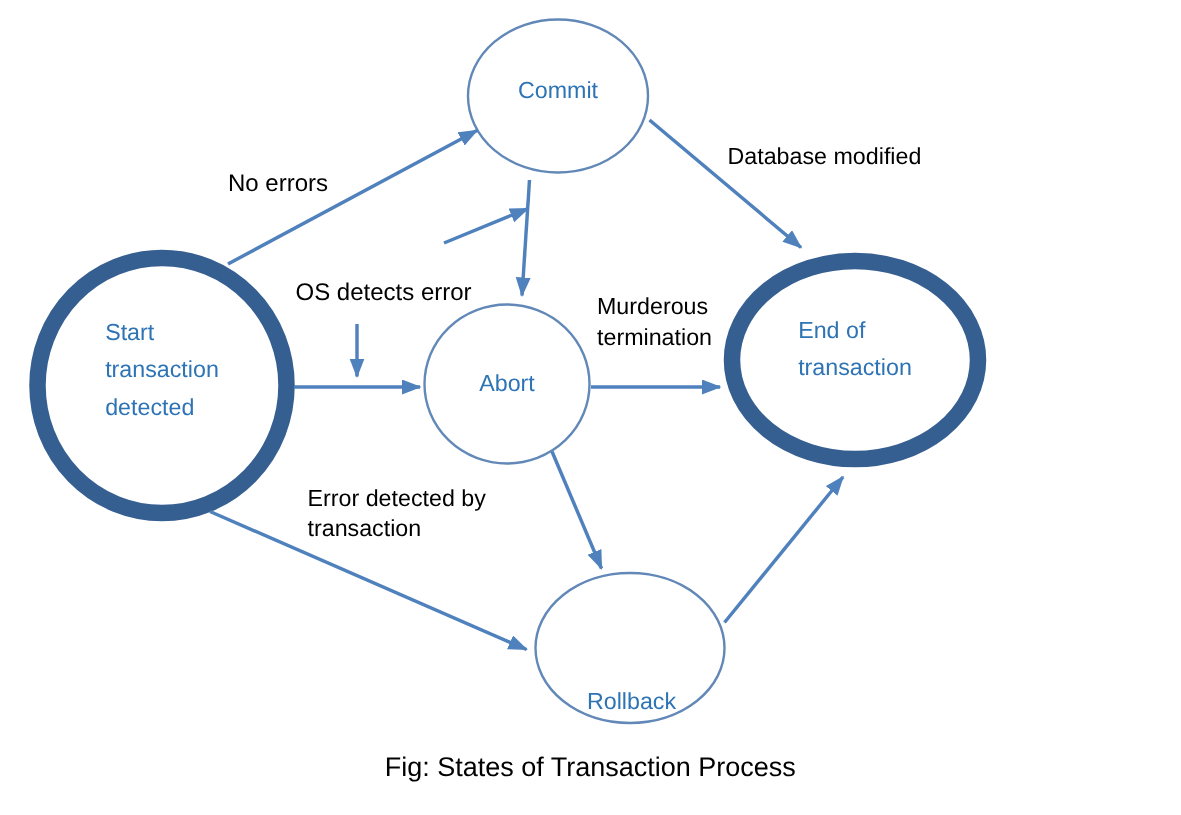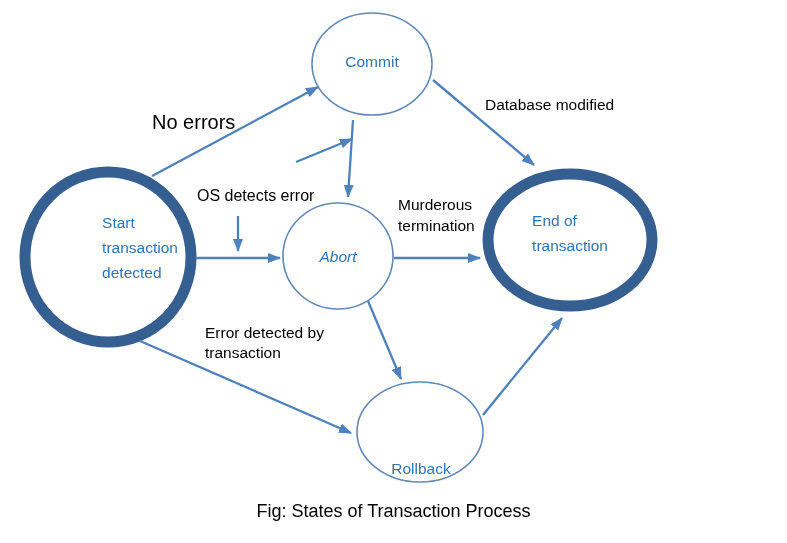--- a/index.html
+++ b/index.html
@@ -87,44 +87,44 @@
     <line class="edge-line" x1="296" y1="162" x2="352" y2="139" marker-end="url(#arrowhead)"></line>
     <line class="edge-line" x1="196" y1="258" x2="280" y2="258" marker-end="url(#arrowhead)"></line>
     <line class="edge-line" x1="238" y1="216" x2="238" y2="251" marker-end="url(#arrowhead)"></line>
     <line class="edge-line" x1="394" y1="258" x2="480" y2="258" marker-end="url(#arrowhead)"></line>
     <line class="edge-line" x1="433" y1="80" x2="534" y2="165" marker-end="url(#arrowhead)"></line>
     <line class="edge-line" x1="368" y1="301" x2="401" y2="379" marker-end="url(#arrowhead)"></line>
     <line class="edge-line" x1="140" y1="341" x2="351" y2="433" marker-end="url(#arrowhead)"></line>
     <line class="edge-line" x1="483" y1="415" x2="562" y2="318" marker-end="url(#arrowhead)"></line>
   </svg>
 
-  <div class="node-text" style="left:108px; top:247px;margin-left:32px;">
+  <div class="node-text" style="left:108px; top:247px;">
     <div>Start</div>
     <div>transaction</div>
     <div>detected</div>
   </div>
 
   <div class="node-text" style="left:372px; top:61px;">
     <div>Commit</div>
   </div>
 
-  <div class="node-text" style="left:338px; top:256px;font-style:italic;">
+  <div class="node-text" style="left:338px; top:256px;">
     <div>Abort</div>
   </div>
 
   <div class="node-text" style="left:421px; top:428px;margin-top:40px;">
     <div>Rollback</div>
   </div>
 
   <div class="node-text" style="left:570px; top:233px;">
     <div>End of</div>
     <div>transaction</div>
   </div>
 
-  <div class="edge-text" style="left:152px; top:112px; font-size:20px;">No errors</div>
+  <div class="edge-text" style="left:152px; top:112px; font-size:16px;">No errors</div>
 
   <div class="edge-text" style="left:197px; top:185px; font-size:16px;">OS detects error</div>
 
   <div class="edge-text" style="left:398px; top:194px;">
     <div>Murderous</div>
     <div>termination</div>
   </div>
 
   <div class="edge-text" style="left:485px; top:94px;">Database modified</div>
 

